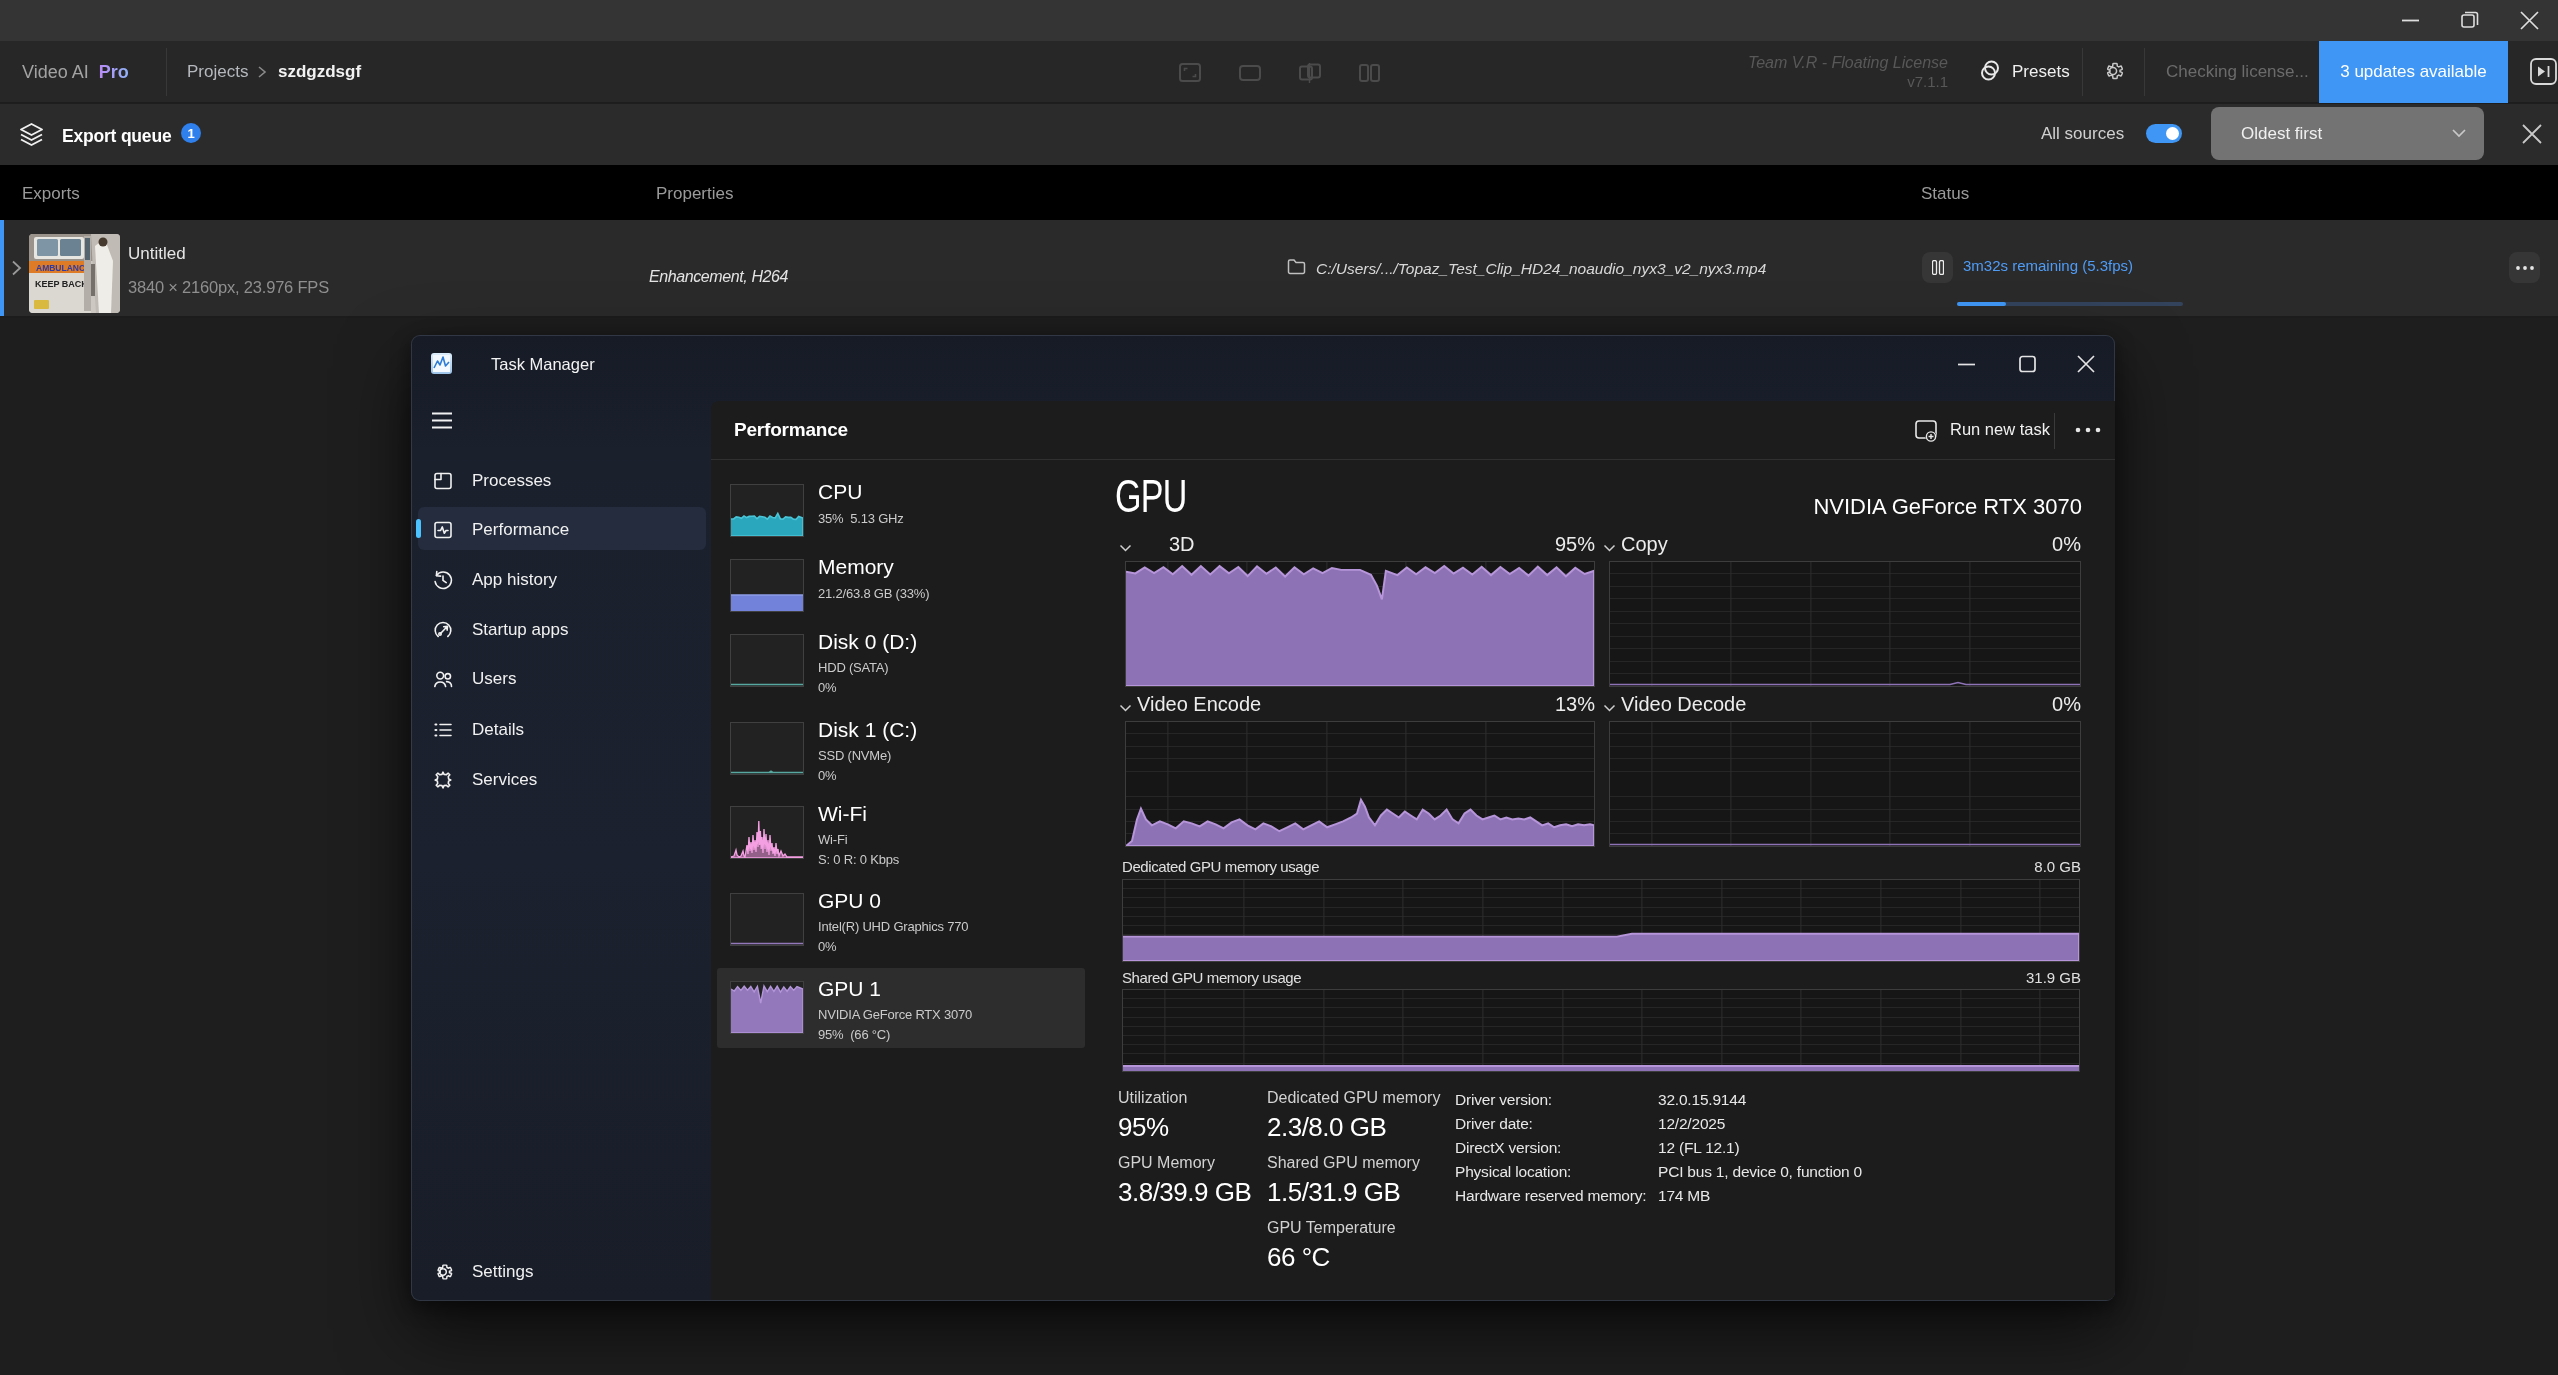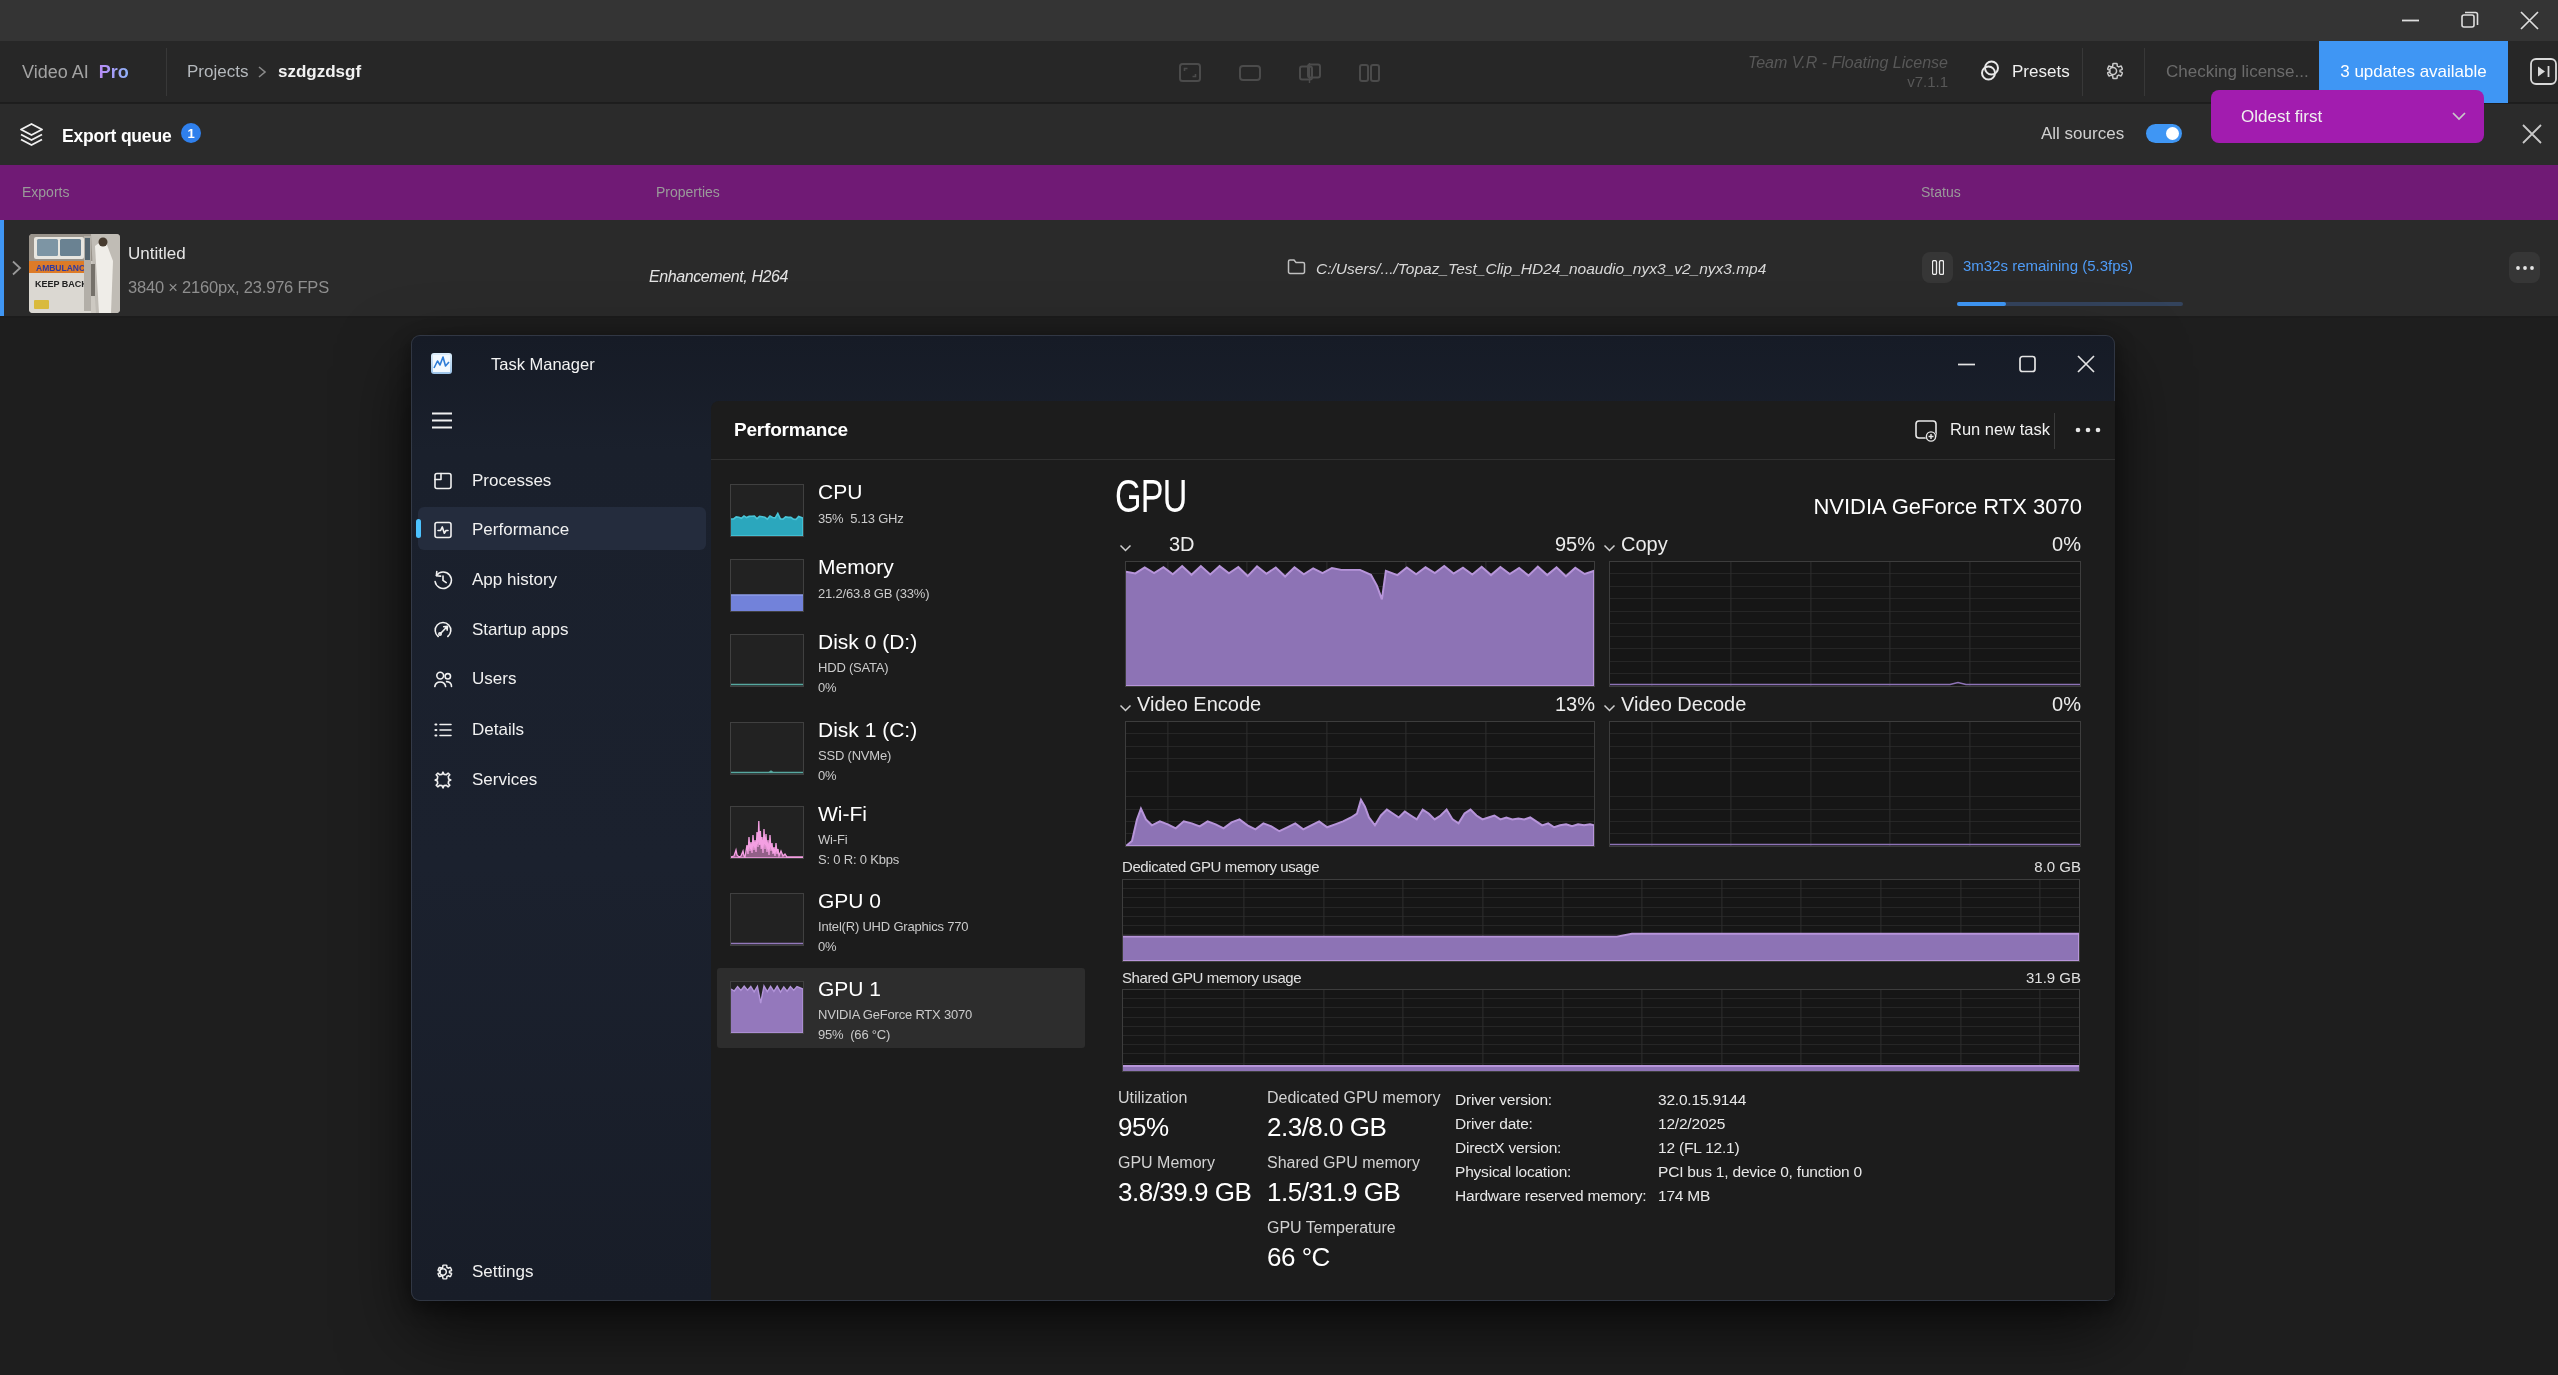--- a/index.html
+++ b/index.html
@@ -4,32 +4,32 @@
 * { margin:0; padding:0; box-sizing:border-box; }
 html,body { width:2558px; height:1375px; overflow:hidden; }
 body { background:#1e1e1e; font-family:"Liberation Sans", sans-serif; position:relative; }
 .abs { position:absolute; }
 svg { display:block; }
 
 
 #titlebar { left:0; top:0; width:2558px; height:41px; background:#343434; }
 #appheader { left:0; top:41px; width:2558px; height:62px; background:#272727; border-bottom:1px solid #1d1d1d; }
 #exportbar { left:0; top:104px; width:2558px; height:61px; background:#2b2b2b; }
-#tablehead { left:0; top:165px; width:2558px; height:55px; background:#701a75; color:#9a9a9a; font-size:14px; }
+#tablehead { left:0; top:165px; width:2558px; height:55px; background:#000000; color:#9a9a9a; font-size:17px; }
 #exprow { left:0; top:220px; width:2558px; height:98px; background:#2a2a2a; border-bottom:2px solid #1c1c1c; }
 .vsep { position:absolute; width:1px; background:#3c3c3c; }
 .hdrtxt { position:absolute; top:0; height:62px; display:flex; align-items:center; }
 .icon-dim { stroke:#4b4b4b; fill:none; stroke-width:2; }
 .bluebtn { position:absolute; left:2319px; top:41px; width:189px; height:62px; background:#3f96f4; color:#fff;
   font-size:17px; display:flex; align-items:center; justify-content:center; }
 .badge { position:absolute; left:181px; top:123px; width:20px; height:20px; border-radius:50%; background:#2f80ed;
   color:#fff; font-size:13px; font-weight:700; display:flex; align-items:center; justify-content:center; }
 .toggle { position:absolute; left:2146px; top:124px; width:36px; height:19px; border-radius:10px; background:#3f96f4; }
 .toggle .knob { position:absolute; right:3px; top:3px; width:13px; height:13px; border-radius:50%; background:#fff; }
-.dropdown { position:absolute; left:2211px; top:90px; width:273px; height:53px; background:#a21caf; border-radius:8px;
+.dropdown { position:absolute; left:2211px; top:107px; width:273px; height:53px; background:#737373; border-radius:8px;
   color:#f0f0f0; font-size:17px; display:flex; align-items:center; padding-left:30px; }
 .roundbtn { position:absolute; width:31px; height:31px; border-radius:8px; background:#363636; display:flex; align-items:center; justify-content:center; }
 
 
 #tm { left:411px; top:335px; width:1704px; height:966px; border-radius:9px;
   background:linear-gradient(180deg,#161b26 0%,#1a202c 12%,#1b212e 55%,#181d28 100%);
   box-shadow:0 30px 70px rgba(0,0,0,.6), 0 6px 20px rgba(0,0,0,.45);
   border:1px solid rgba(140,150,170,.22); }
 #tmcard { position:absolute; left:299px; top:65px; width:1404px; height:899px; background:#1c1c1c;
   border-radius:8px 0 8px 0; }

